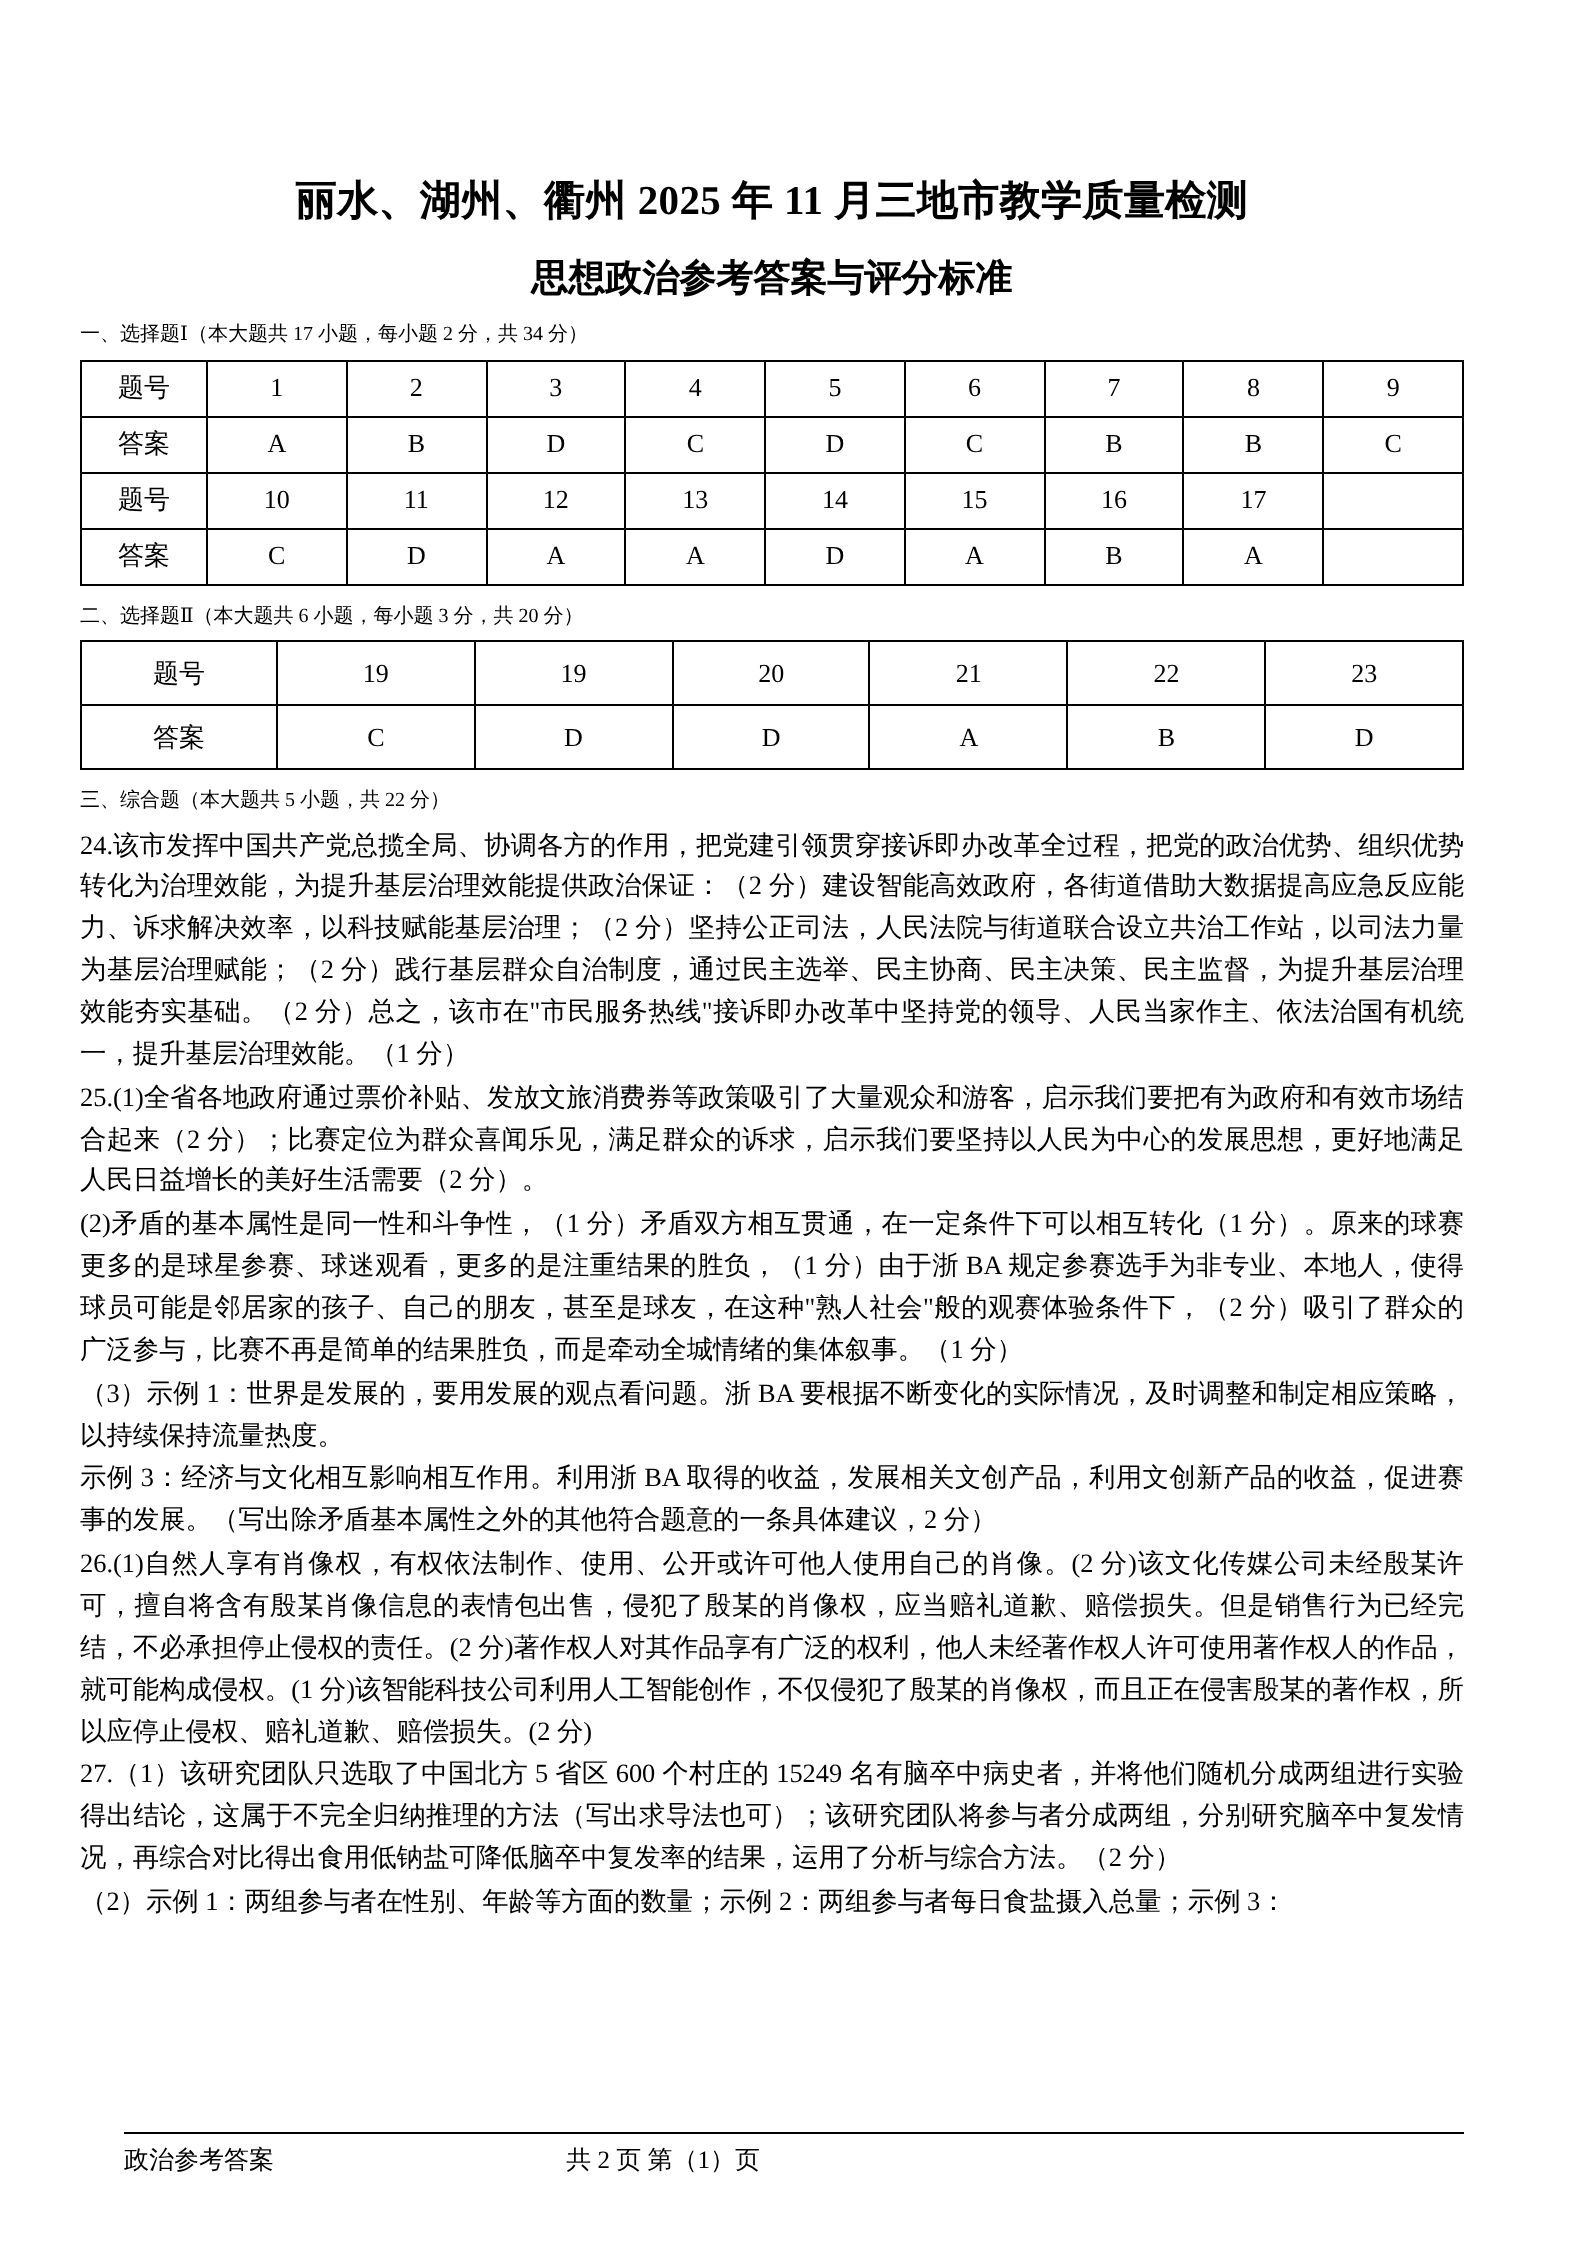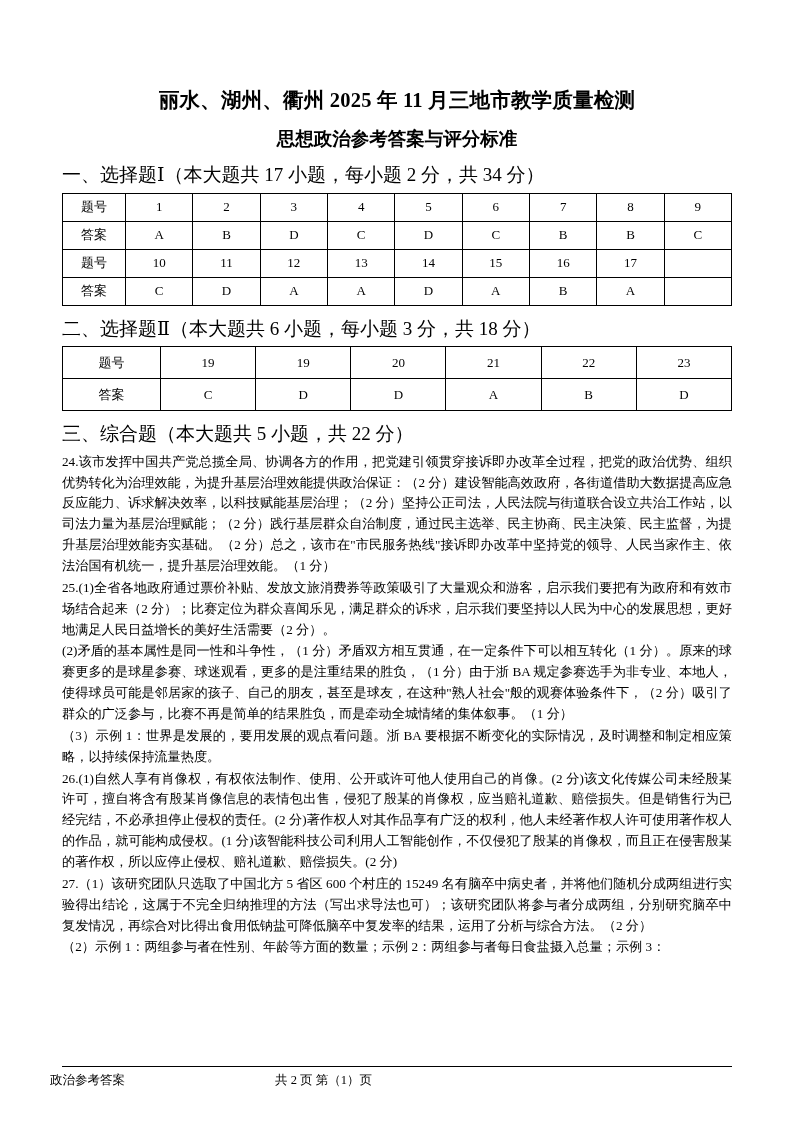--- a/index.html
+++ b/index.html
@@ -12,39 +12,39 @@
     height: 1123px;
     font-family: "Liberation Serif", "DejaVu Serif", serif;
     color: #000000;
     position: relative;
   }
   .page {
     position: relative;
     width: 794px;
     height: 1123px;
     box-sizing: border-box;
-    padding: 78px 62px 0 62px;
+    padding: 78px 62px 0 40px;
   }
   h1.doc-title {
     font-size: 20.5px;
     font-weight: bold;
     text-align: center;
     margin: 8px 0 2px 0;
     letter-spacing: 0.2px;
     font-family: "Liberation Serif", "DejaVu Serif", serif;
   }
   h2.doc-subtitle {
     font-size: 18.5px;
     font-weight: bold;
     text-align: center;
     margin: 12px 0 10px 0;
     font-family: Liberation Sans, sans-serif;
   }
   .section-head {
-    font-size: 19px;
+    font-size: 10px;
     margin: 9px 0 4px 0;
     line-height: 1.45;
   }
   table.ans {
     border-collapse: collapse;
     width: 100%;
     table-layout: fixed;
     font-size: 13px;
     margin: 2px 0 4px 0;
   }
@@ -77,21 +77,21 @@
   .para {
     font-size: 13.2px;
     line-height: 1.58;
     text-align: justify;
     margin: 1px 0 0 0;
     text-justify: inter-ideograph;
     font-family: Liberation Serif, serif;
   }
   .footer {
     position: absolute;
-    left: 50px;
+    left: 62px;
     right: 62px;
     bottom: 34px;
     font-size: 12.5px;
     border-top: 0;
   }
   .footer-inner {
     display: flex;
     align-items: flex-end;
   }
   .footer-left {
@@ -170,21 +170,21 @@
         <td>A</td>
         <td>D</td>
         <td>A</td>
         <td>B</td>
         <td>A</td>
         <td></td>
       </tr>
     </tbody>
   </table>
 
-  <div class="section-head">二、选择题Ⅱ（本大题共 6 小题，每小题 3 分，共 18 分）</div>
+  <div class="section-head">二、选择题Ⅱ（本大题共 6 小题，每小题 3 分，共 20 分）</div>
 
   <table class="ans2">
     <tbody>
       <tr>
         <td class="lbl">题号</td>
         <td>19</td>
         <td>19</td>
         <td>20</td>
         <td>21</td>
         <td>22</td>
@@ -201,20 +201,21 @@
       </tr>
     </tbody>
   </table>
 
   <div class="section-head">三、综合题（本大题共 5 小题，共 22 分）</div>
 
   <div class="para">24.该市发挥中国共产党总揽全局、协调各方的作用，把党建引领贯穿接诉即办改革全过程，把党的政治优势、组织优势转化为治理效能，为提升基层治理效能提供政治保证：（2 分）建设智能高效政府，各街道借助大数据提高应急反应能力、诉求解决效率，以科技赋能基层治理；（2 分）坚持公正司法，人民法院与街道联合设立共治工作站，以司法力量为基层治理赋能；（2 分）践行基层群众自治制度，通过民主选举、民主协商、民主决策、民主监督，为提升基层治理效能夯实基础。（2 分）总之，该市在"市民服务热线"接诉即办改革中坚持党的领导、人民当家作主、依法治国有机统一，提升基层治理效能。（1 分）</div>
   <div class="para">25.(1)全省各地政府通过票价补贴、发放文旅消费券等政策吸引了大量观众和游客，启示我们要把有为政府和有效市场结合起来（2 分）；比赛定位为群众喜闻乐见，满足群众的诉求，启示我们要坚持以人民为中心的发展思想，更好地满足人民日益增长的美好生活需要（2 分）。</div>
   <div class="para">(2)矛盾的基本属性是同一性和斗争性，（1 分）矛盾双方相互贯通，在一定条件下可以相互转化（1 分）。原来的球赛更多的是球星参赛、球迷观看，更多的是注重结果的胜负，（1 分）由于浙 BA 规定参赛选手为非专业、本地人，使得球员可能是邻居家的孩子、自己的朋友，甚至是球友，在这种"熟人社会"般的观赛体验条件下，（2 分）吸引了群众的广泛参与，比赛不再是简单的结果胜负，而是牵动全城情绪的集体叙事。（1 分）</div>
   <div class="para">（3）示例 1：世界是发展的，要用发展的观点看问题。浙 BA 要根据不断变化的实际情况，及时调整和制定相应策略，以持续保持流量热度。</div>
+  <div class="para">示例 3：经济与文化相互影响相互作用。利用浙 BA 取得的收益，发展相关文创产品，利用文创新产品的收益，促进赛事的发展。（写出除矛盾基本属性之外的其他符合题意的一条具体建议，2 分）</div>
   <div class="para">26.(1)自然人享有肖像权，有权依法制作、使用、公开或许可他人使用自己的肖像。(2 分)该文化传媒公司未经殷某许可，擅自将含有殷某肖像信息的表情包出售，侵犯了殷某的肖像权，应当赔礼道歉、赔偿损失。但是销售行为已经完结，不必承担停止侵权的责任。(2 分)著作权人对其作品享有广泛的权利，他人未经著作权人许可使用著作权人的作品，就可能构成侵权。(1 分)该智能科技公司利用人工智能创作，不仅侵犯了殷某的肖像权，而且正在侵害殷某的著作权，所以应停止侵权、赔礼道歉、赔偿损失。(2 分)</div>
   <div class="para">27.（1）该研究团队只选取了中国北方 5 省区 600 个村庄的 15249 名有脑卒中病史者，并将他们随机分成两组进行实验得出结论，这属于不完全归纳推理的方法（写出求导法也可）；该研究团队将参与者分成两组，分别研究脑卒中复发情况，再综合对比得出食用低钠盐可降低脑卒中复发率的结果，运用了分析与综合方法。（2 分）</div>
   <div class="para">（2）示例 1：两组参与者在性别、年龄等方面的数量；示例 2：两组参与者每日食盐摄入总量；示例 3：</div>
 
   <div class="footline"></div>
   <div class="footer">
     <div class="footer-inner">
       <div class="footer-left">政治参考答案</div>
       <div class="footer-center">共 2 页 第（1）页</div>
       <div class="footer-right"></div>

